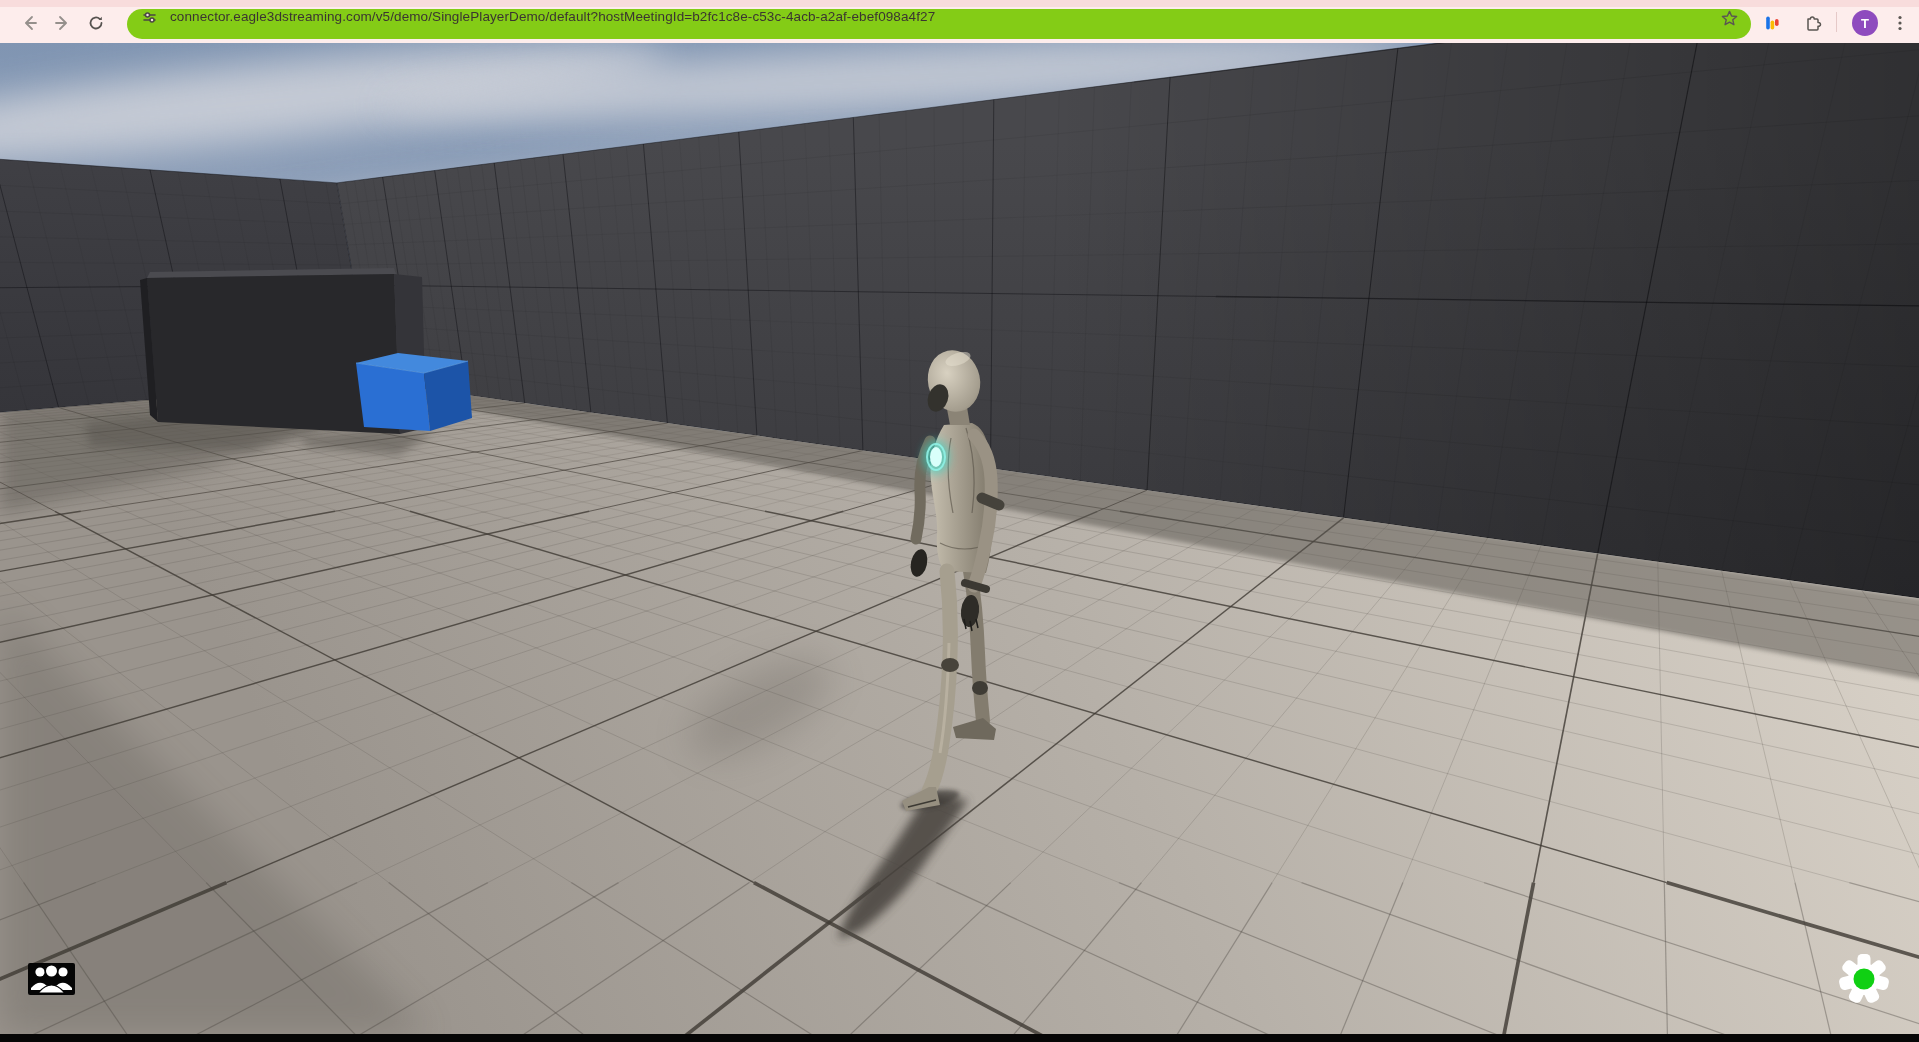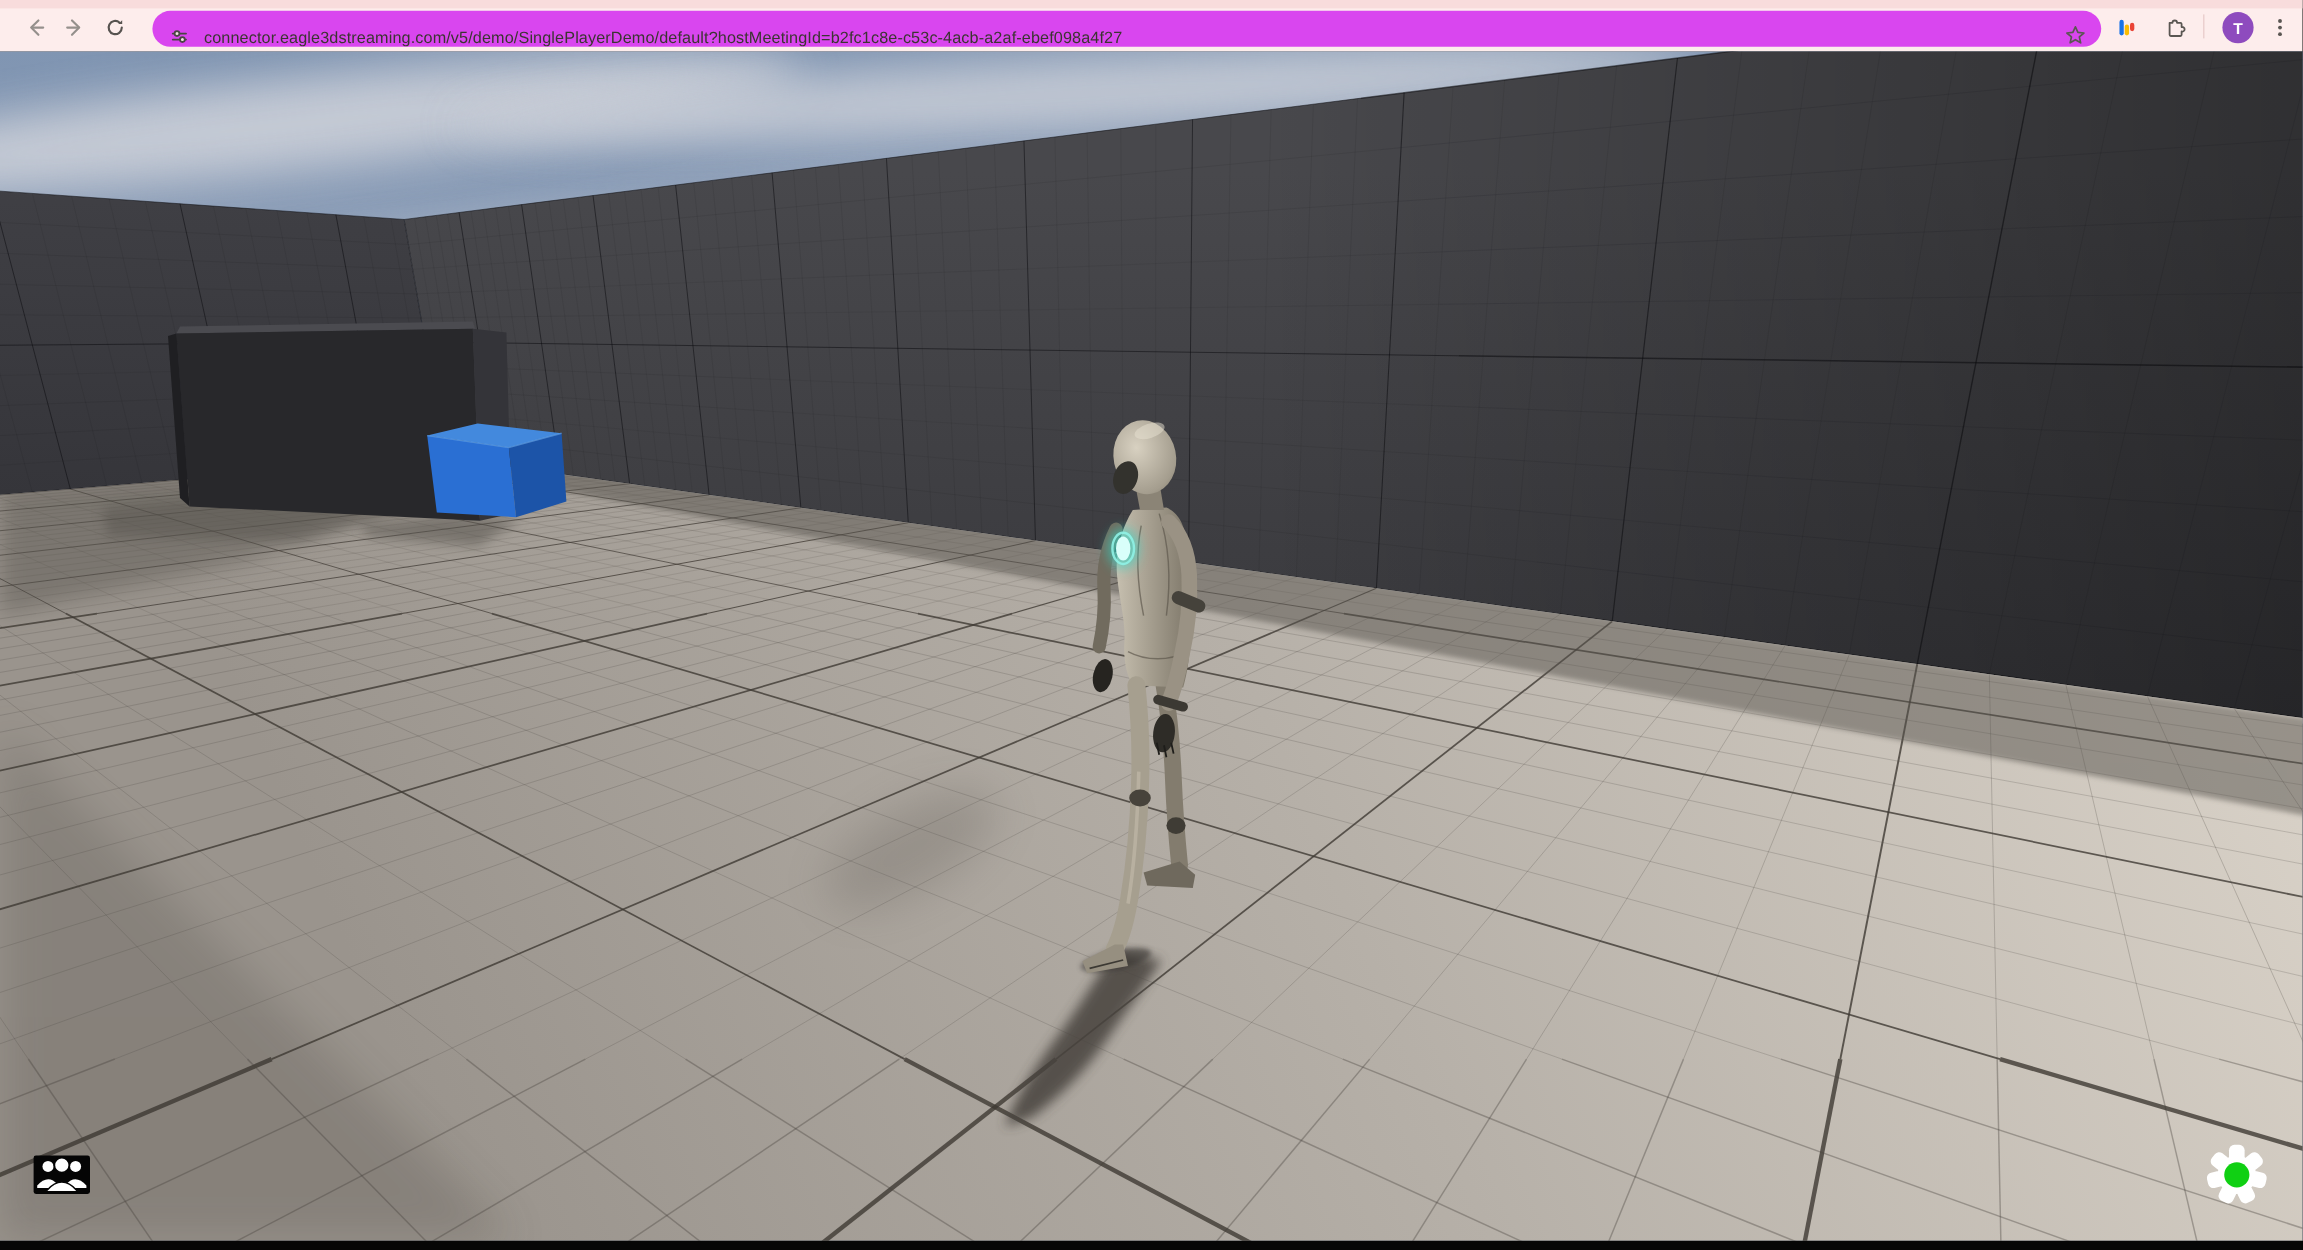--- a/index.html
+++ b/index.html
@@ -4,21 +4,21 @@
 <style>
   html,body{margin:0;padding:0;background:#000;}
   *{box-sizing:border-box;}
   body{font-family:"Liberation Sans",sans-serif;}
   #window{position:relative;width:1919px;height:1042px;overflow:hidden;background:#000;}
 
   
   #chrome{position:absolute;left:0;top:0;width:1919px;height:43px;background:#fdedec;}
   #chrome .topstrip{position:absolute;left:0;top:0;width:100%;height:7px;background:#f8dcdc;}
   .navbtn{position:absolute;top:9px;width:28px;height:28px;border-radius:50%;display:flex;align-items:center;justify-content:center;background:transparent;border:none;padding:0;cursor:pointer;}
-  .pill{position:absolute;left:127px;top:9px;width:1624px;height:30px;border-radius:15px;background:#d946ef;display:flex;align-items:flex-end;}
+  .pill{position:absolute;left:127px;top:9px;width:1624px;height:30px;border-radius:15px;background:#84cc16;display:flex;align-items:flex-start;}
   .pill .urltext{font-size:13.5px;color:#3b3531;white-space:nowrap;overflow:hidden;letter-spacing:0.1px;}
   .rightctl{position:absolute;top:9px;width:28px;height:28px;display:flex;align-items:center;justify-content:center;border:none;background:transparent;padding:0;cursor:pointer;}
   .avatar{border-radius:50%;width:26px;height:26px;background:#8e4bbe;color:#fff;font-size:13px;font-weight:bold;display:flex;align-items:center;justify-content:center;}
   .sep{position:absolute;top:12px;width:1px;height:20px;background:#e6c9c8;}
 
   
   #scene{position:absolute;left:0;top:43px;width:1919px;height:991px;background:#8ea0b8;cursor:crosshair;}
   #scene svg{display:block;}
   #blackbar{position:absolute;left:0;top:1034px;width:1919px;height:8px;background:#060606;}
 </style>

